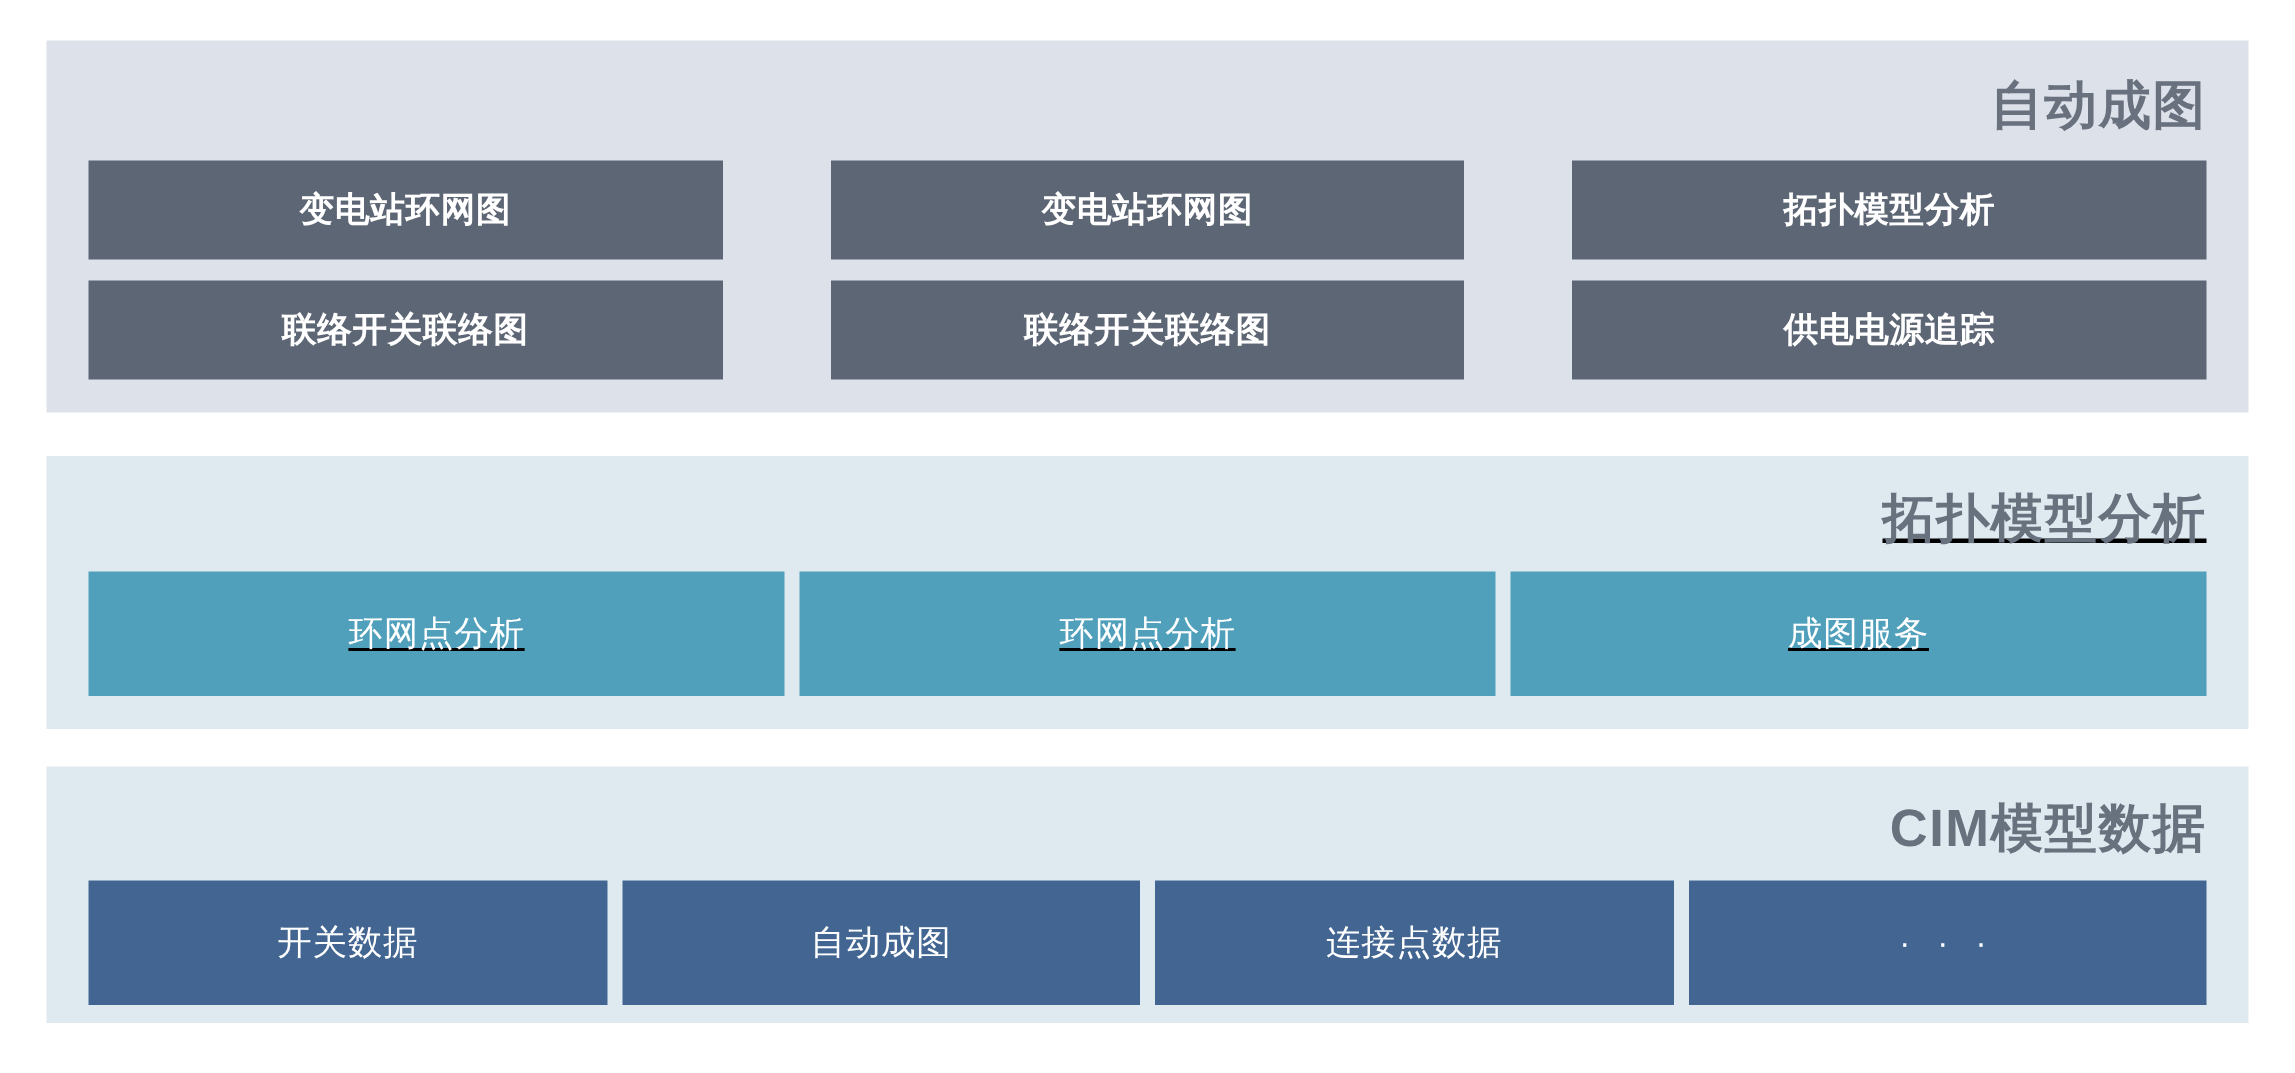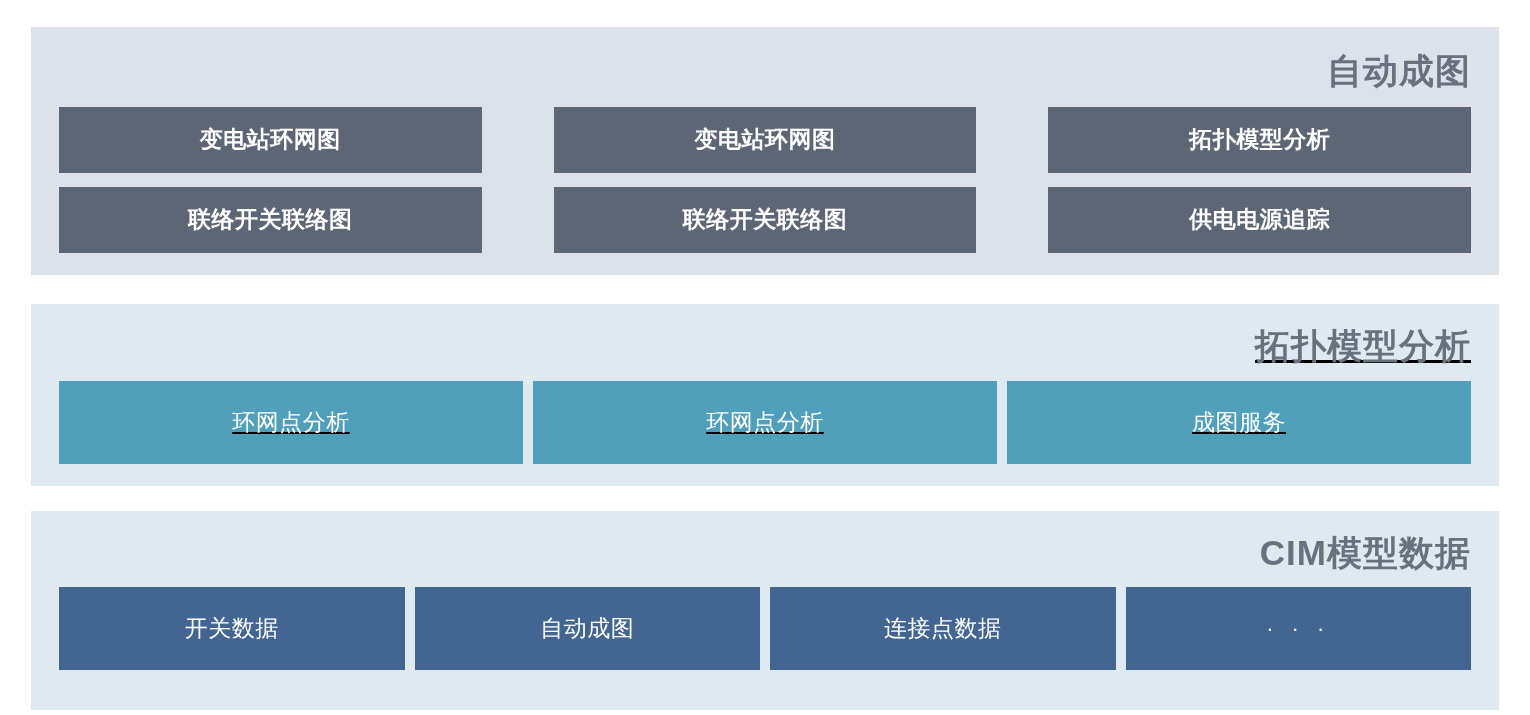--- a/index.html
+++ b/index.html
@@ -32,21 +32,21 @@
     margin-bottom: 29px;
   }
   .panel-topology {
     background: #dfeaf0;
     padding: 16px 28px 22px 28px;
     margin-bottom: 25px;
     text-decoration: underline;
   }
   .panel-cim {
     background: #dfeaf0;
-    padding: 16px 28px 40px 28px;
+    padding: 16px 28px 12px 28px;
   }
 
   
   .panel-title {
     text-align: right;
     font-size: 35px;
     font-weight: bold;
     color: #69717f;
     letter-spacing: 1px;
     line-height: 1.25;

